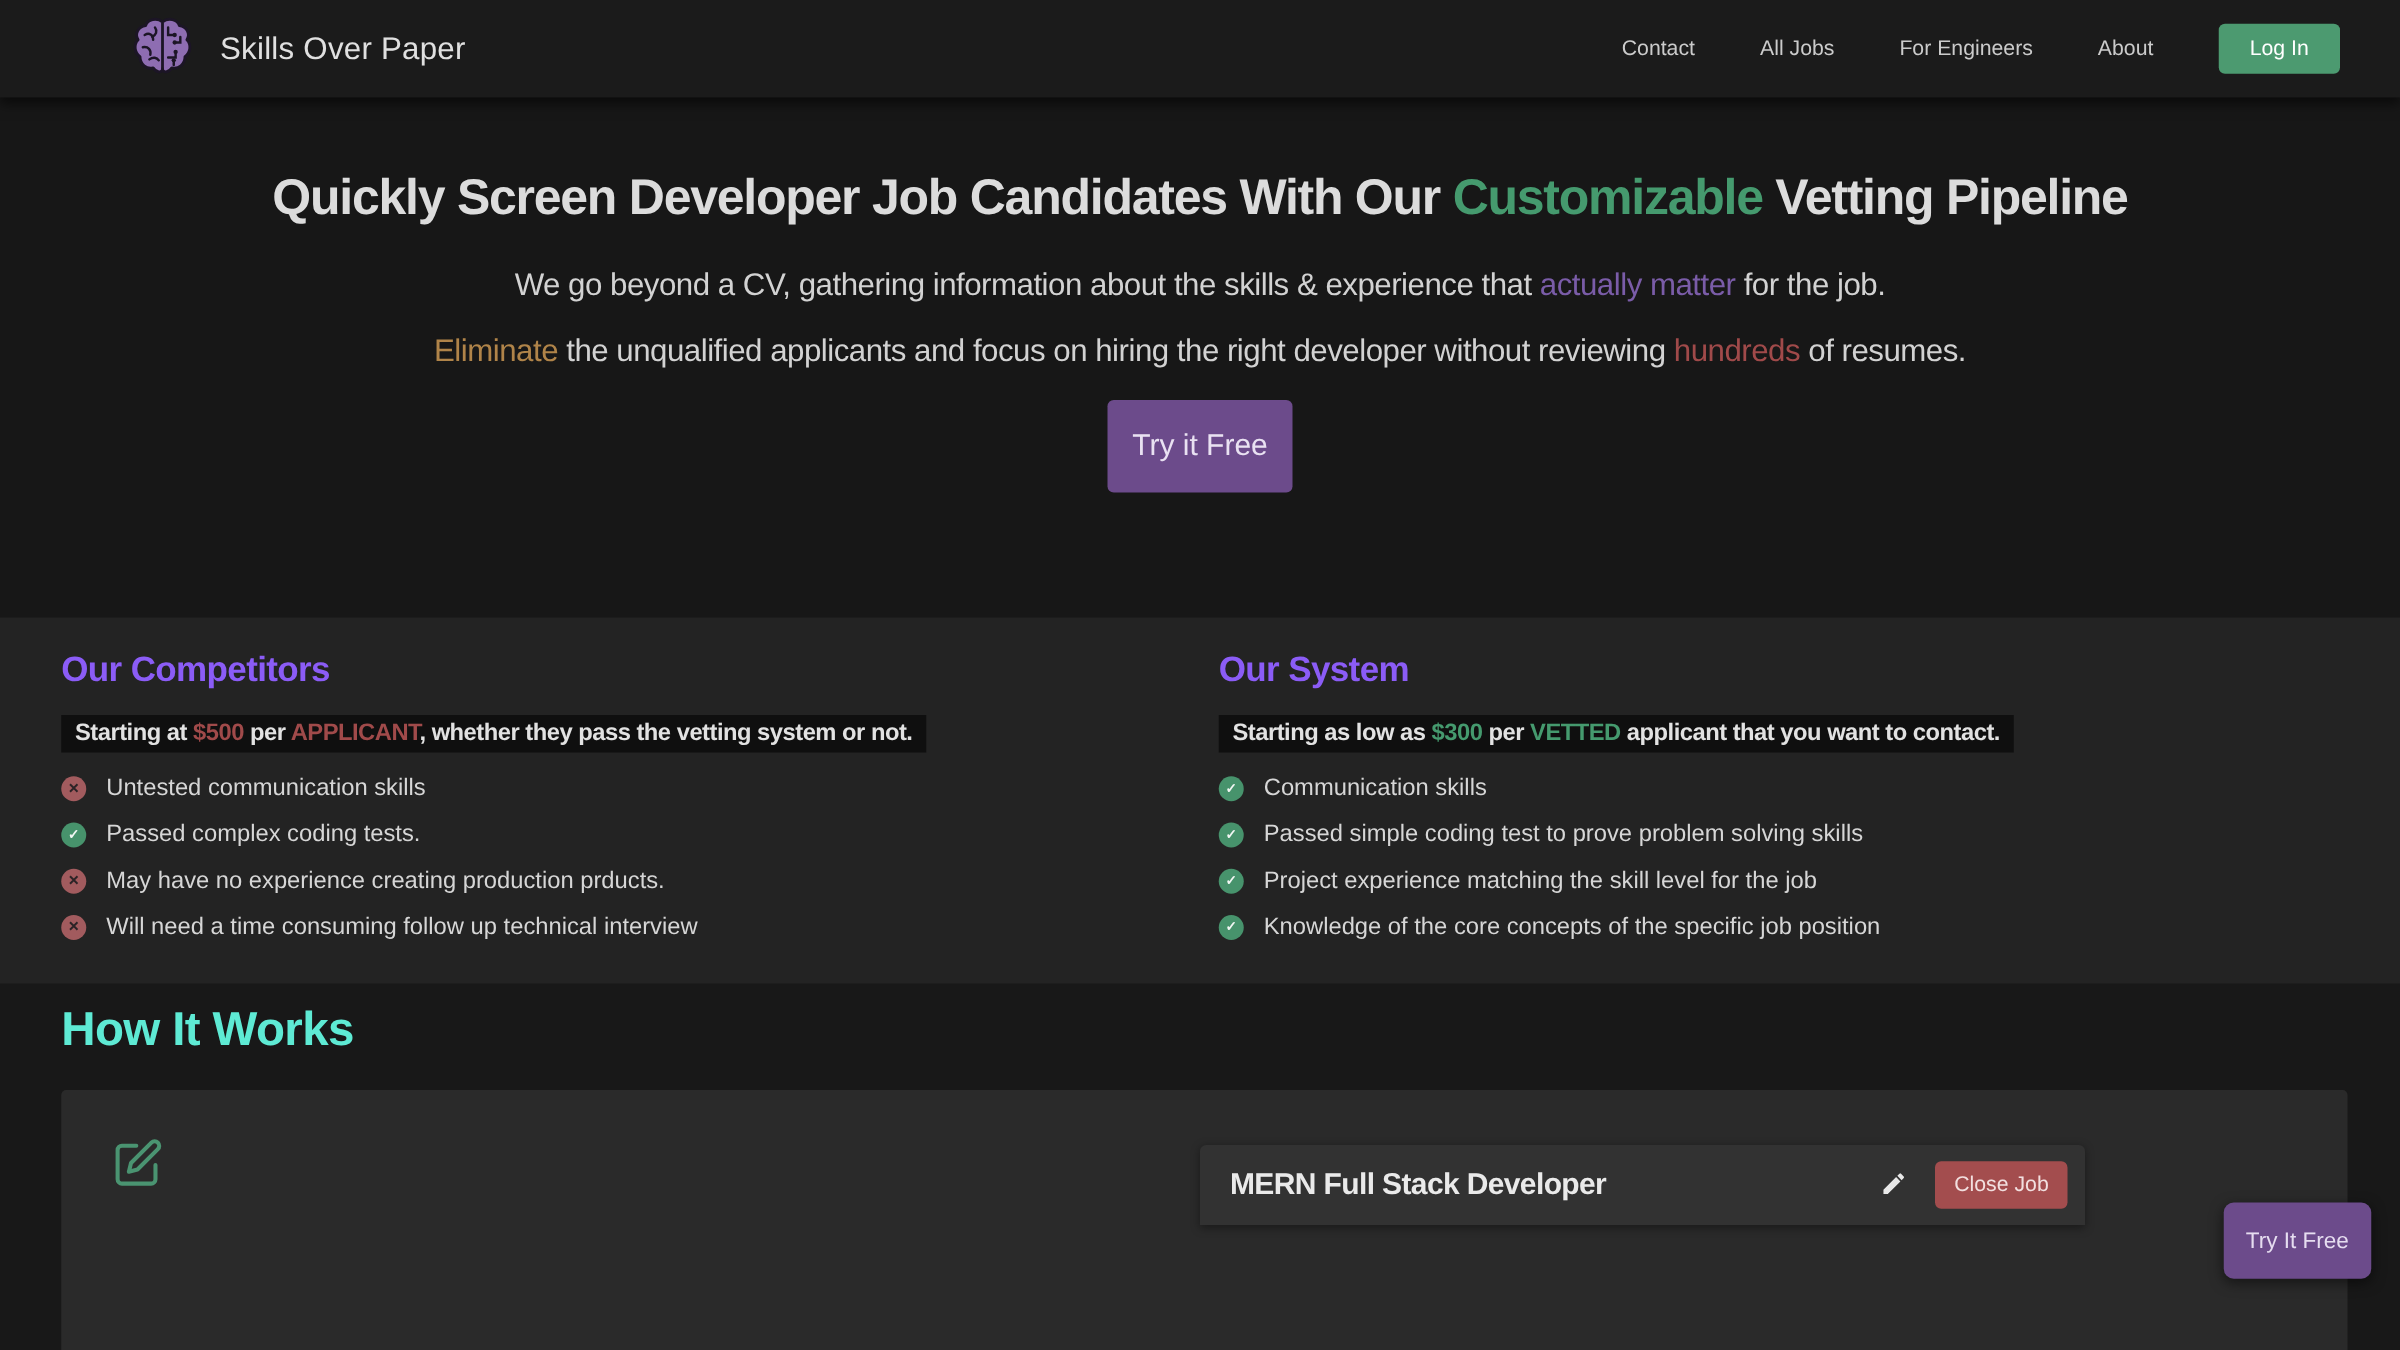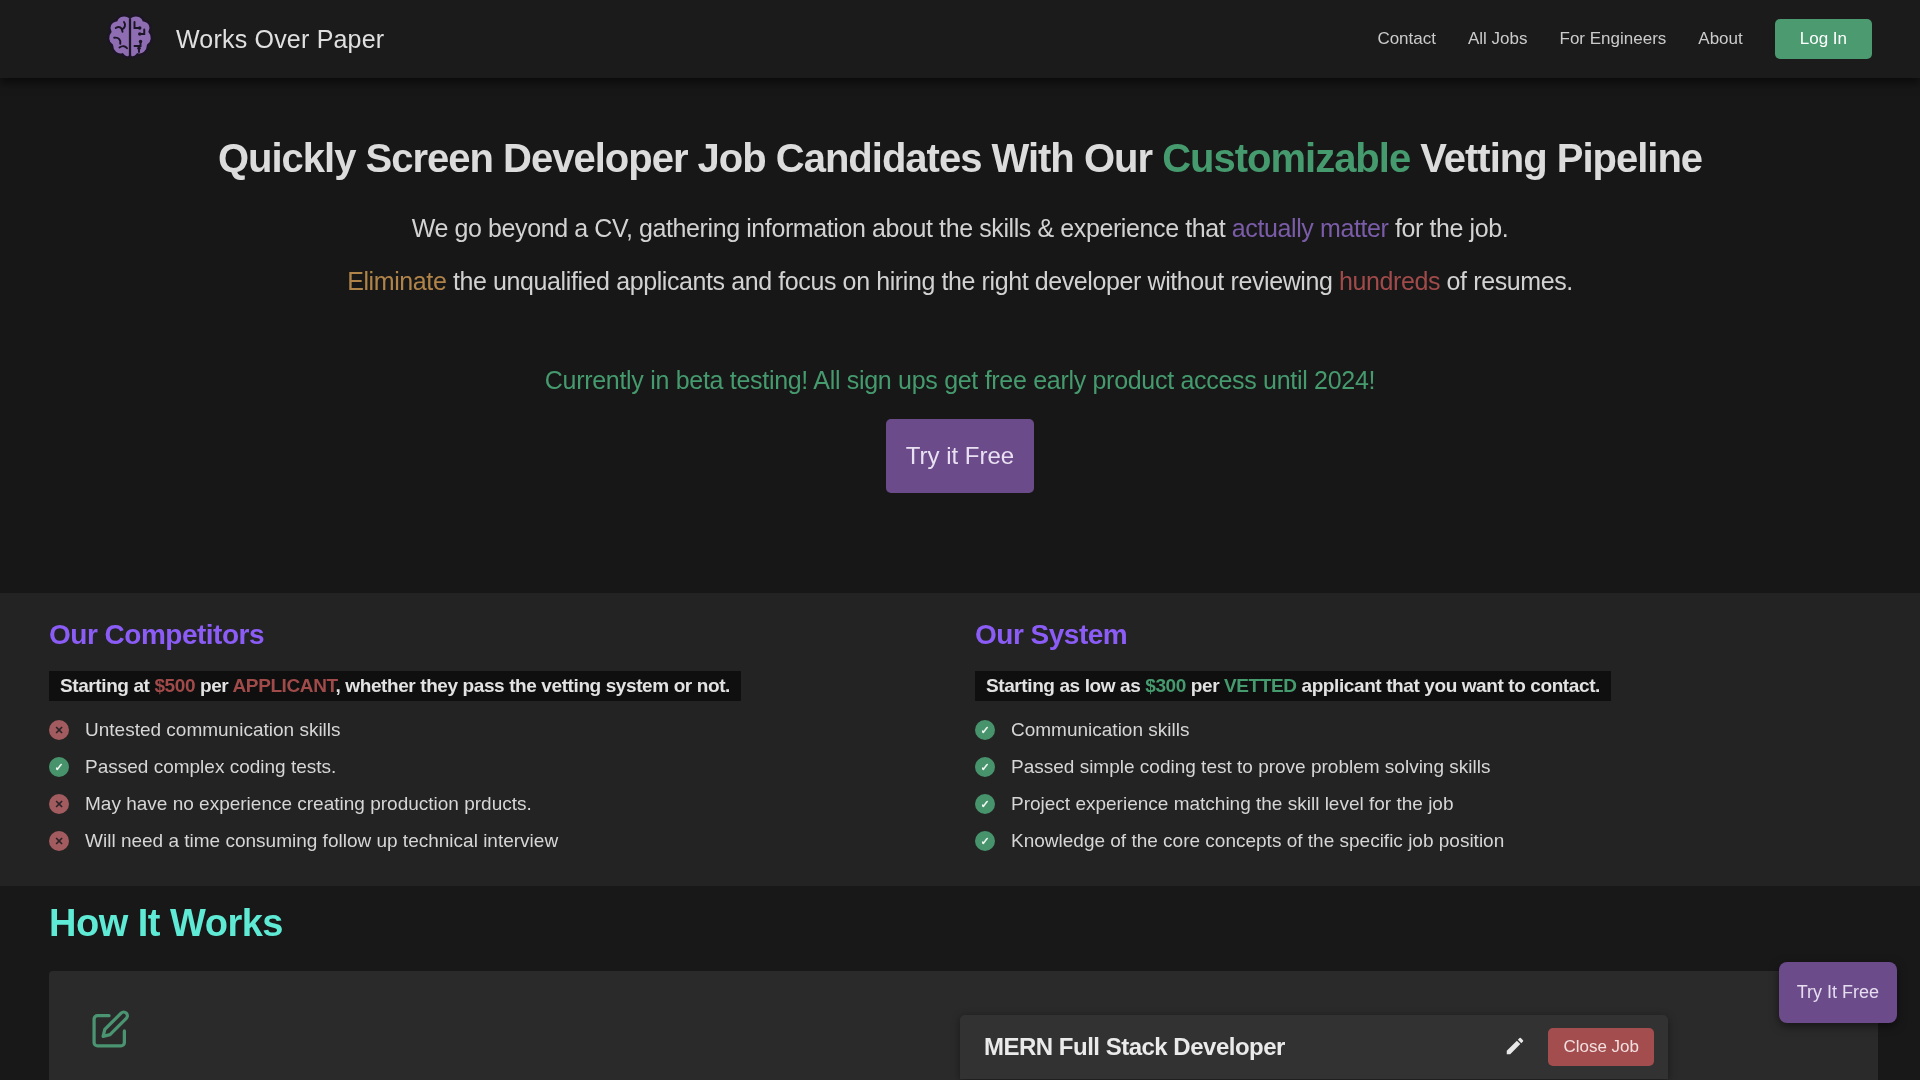--- a/index.html
+++ b/index.html
@@ -23,21 +23,21 @@
 
   
   .navbar{
     height:78px;display:flex;align-items:center;
     background:#1b1b1b;padding:0 30px;
     box-shadow:0 5px 9px rgba(0,0,0,.55);
     position:relative;z-index:5;
   }
   .brand{display:flex;align-items:center;gap:22px;margin-left:76px;}
   .brand-title{font-size:25px;color:#e0e0e0;letter-spacing:.2px}
-  .nav-links{margin-left:auto;display:flex;align-items:center;gap:32px;margin-right:18px}
+  .nav-links{margin-left:auto;display:flex;align-items:center;gap:52px;margin-right:18px}
   .nav-link{font-size:17px;color:#cbcbcb;cursor:pointer;white-space:nowrap}
   .login-btn{
     background:var(--login-green);color:#fff;border:none;cursor:pointer;
     font-size:17px;padding:10px 25px;border-radius:5px;
     font-family:"Liberation Sans",sans-serif;
   }
 
   
   .hero{background:#171717;text-align:center;padding:56px 0 100px}
   .hero h1{
@@ -121,39 +121,38 @@
         <path d="M32 6 C26 1 16 3 14 10 C6 11 2 19 6 25 C1 30 2 39 8 43 C8 51 15 57 22 55 C25 60 32 61 32 56 C32 61 39 60 42 55 C49 57 56 51 56 43 C62 39 63 30 58 25 C62 19 58 11 50 10 C48 3 38 1 32 6 Z" fill="#8e6db2" stroke="#1c1526" stroke-width="3" stroke-linejoin="round"></path>
         <path d="M32 7 L32 57" stroke="#1c1526" stroke-width="3"></path>
         <path d="M13 20 c5 -3 9 0 9 5 M11 33 c6 -1 9 3 8 8 M18 46 c4 -3 8 -2 10 1 M24 12 c3 4 1 8 -3 10" fill="none" stroke="#1c1526" stroke-width="2.6" stroke-linecap="round"></path>
         <path d="M38 12 v8 h7 M51 22 v6 h-6 M38 44 h8 v-6 M44 52 v-5" fill="none" stroke="#1c1526" stroke-width="2.6" stroke-linecap="round"></path>
         <circle cx="45" cy="20" r="2.3" fill="#1c1526"></circle>
         <circle cx="45" cy="28" r="2.3" fill="#1c1526"></circle>
         <circle cx="46" cy="38" r="2.3" fill="#1c1526"></circle>
         <circle cx="44" cy="47" r="2.3" fill="#1c1526"></circle>
       </svg>
     </span>
-    <span class="brand-title">Works Over Paper</span>
+    <span class="brand-title">Skills Over Paper</span>
   </div>
   <div class="nav-links">
     <span class="nav-link">Contact</span>
     <span class="nav-link">All Jobs</span>
     <span class="nav-link">For Engineers</span>
     <span class="nav-link">About</span>
     <button class="login-btn">Log In</button>
   </div>
 </nav>
 
 <section class="hero">
   <h1><span>Quickly Screen Developer Job Candidates With Our </span><span class="hl-green">Customizable</span><span> Vetting Pipeline</span></h1>
 
   <p class="sub sub1"><span>We go beyond a CV, gathering information about the skills &amp; experience that </span><span class="hl-purple">actually matter</span><span> for the job.</span></p>
 
   <p class="sub sub2"><span class="hl-orange">Eliminate</span><span> the unqualified applicants and focus on hiring the right developer without reviewing </span><span class="hl-red">hundreds</span><span> of resumes.</span></p>
 
-  <p class="beta">Currently in beta testing! All sign ups get free early product access until 2024!</p>
 
   <button class="cta-btn">Try it Free</button>
 </section>
 
 <section class="compare">
 
   <div class="col">
     <h2>Our Competitors</h2>
     <div class="pricing-strip"><span>Starting at </span><span class="hl-red">$500</span><span> per </span><span class="hl-red">APPLICANT</span><span>, whether they pass the vetting system or not.</span></div>
     <ul class="check-list">

